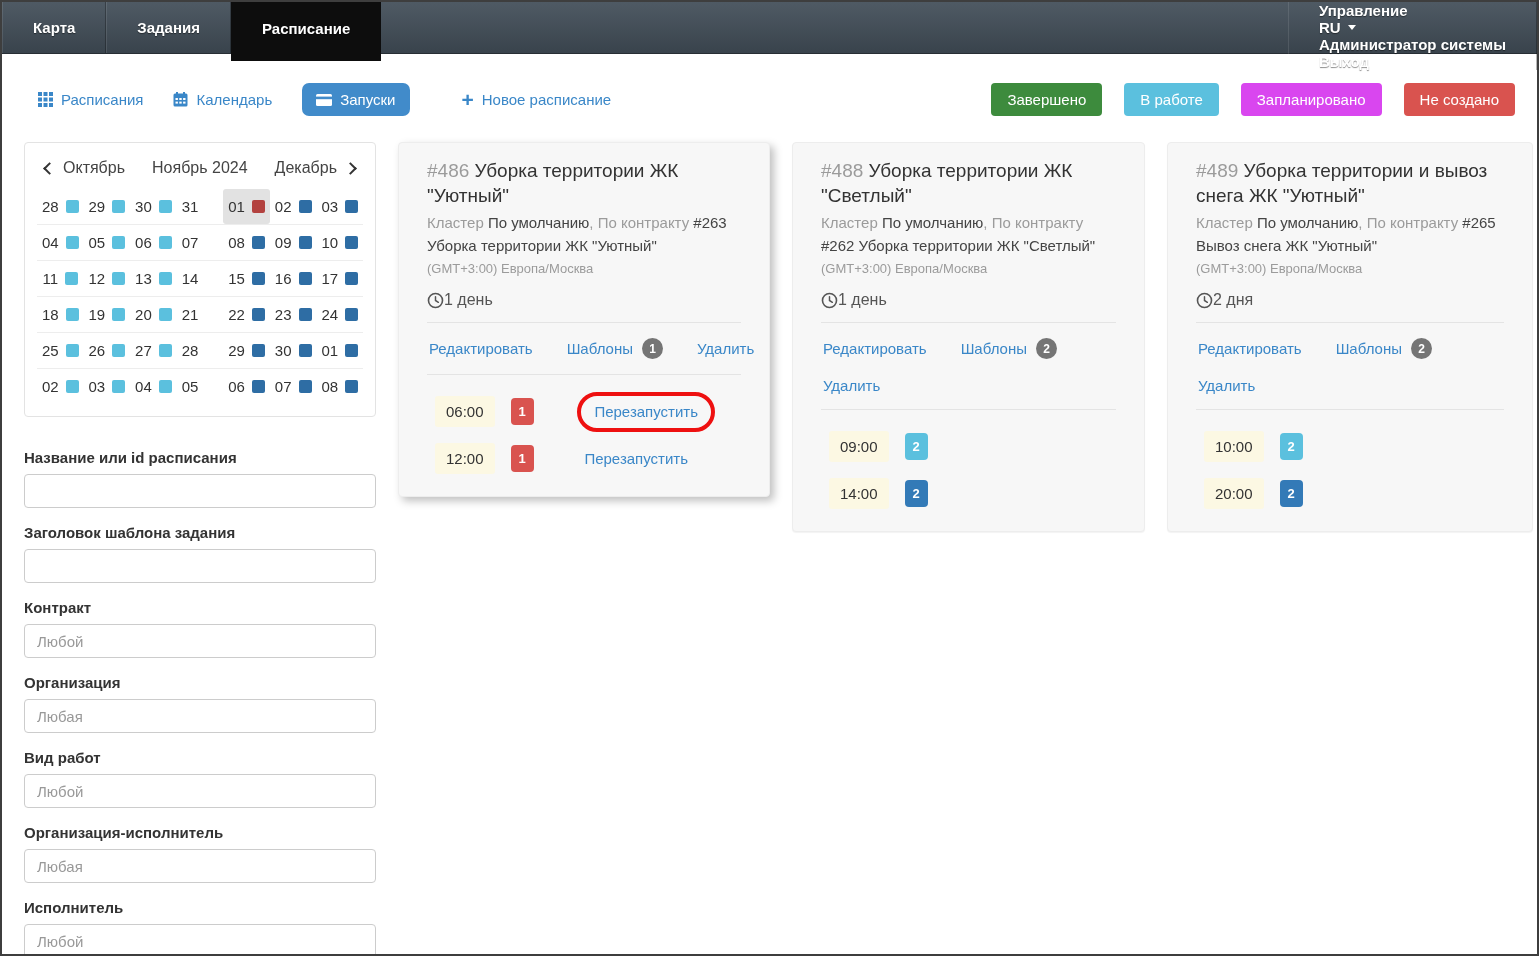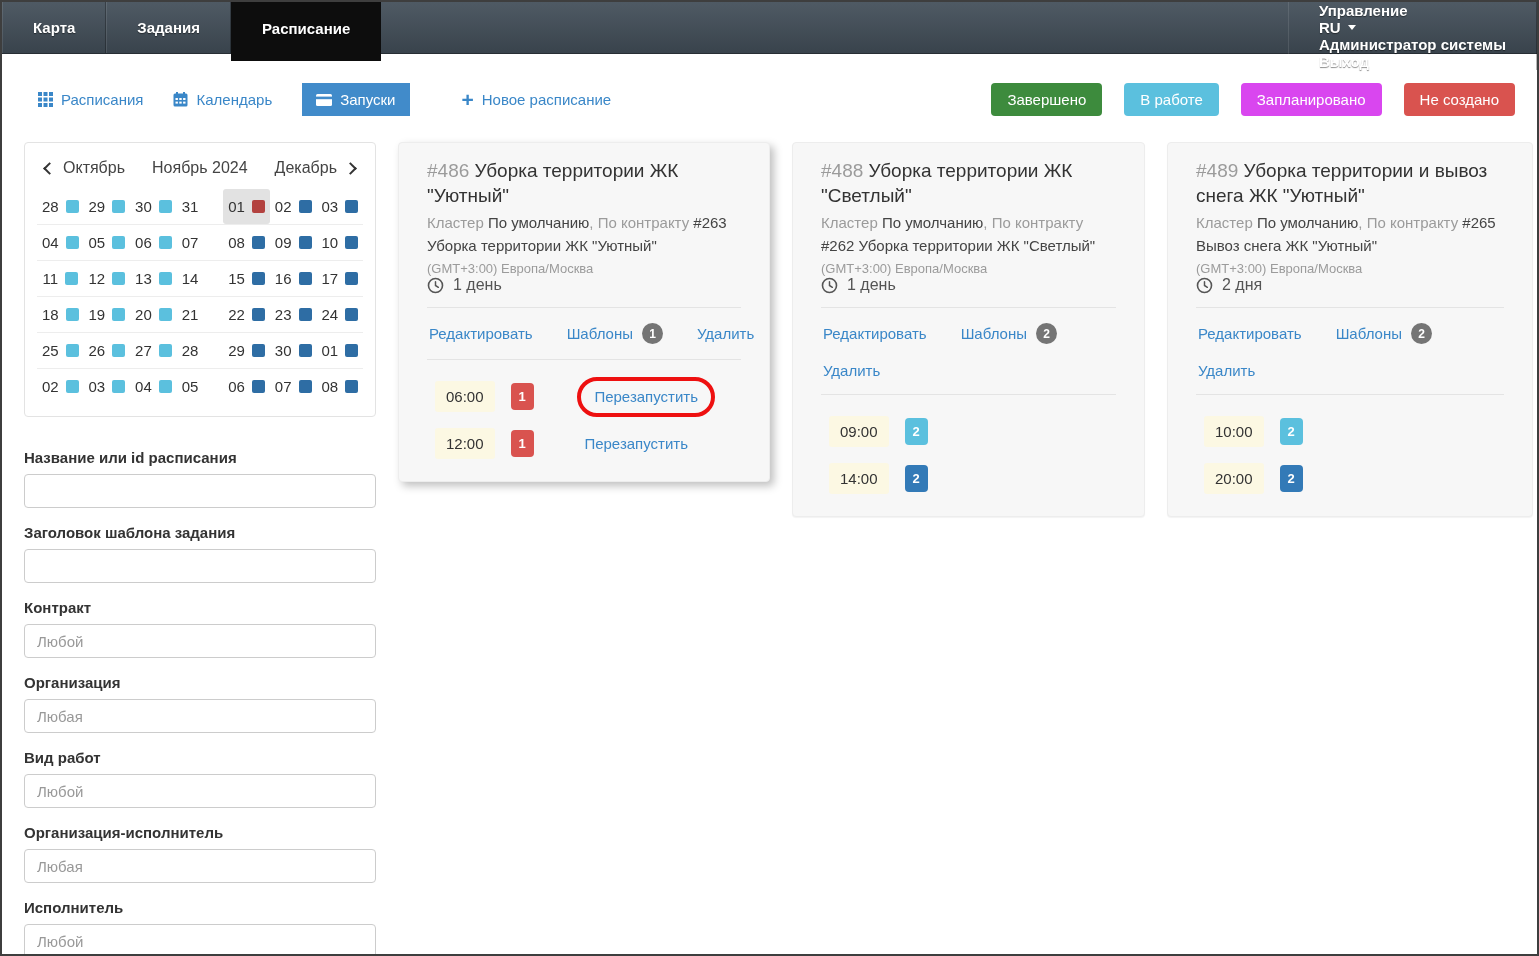--- a/index.html
+++ b/index.html
@@ -45,21 +45,21 @@
   .nav-item[data-caret="true"] .caret { display:inline-block; }
 
   
   .subbar { display:flex; align-items:center; padding:29px 20px 0 36px; }
   .view-link {
     display:inline-flex; align-items:center; gap:8px;
     color:#3a87c8; font-size:15px; text-decoration:none; cursor:pointer;
     margin-right:30px;
   }
   .view-link.active {
-    background:#418bca; color:#fff; border-radius:0;
+    background:#418bca; color:#fff; border-radius:7px;
     padding:8px 14px; margin-right:24px;
   }
   .new-link { display:inline-flex; align-items:center; gap:8px;
     color:#3a87c8; font-size:15px; cursor:pointer; margin-left:28px; }
   .plus { font-size:21px; font-weight:bold; line-height:14px; }
   .status-group { margin-left:auto; display:flex; gap:22px; margin-right:2px; }
   .status-btn {
     border:none; color:#fff; font-size:15px; padding:8px 16px;
     border-radius:4px; cursor:pointer;
     font-family:inherit;
@@ -109,21 +109,21 @@
     padding:16px 28px 14px; box-shadow:0 1px 1px rgba(0,0,0,.05); }
   .card.elevated { box-shadow:4px 4px 9px rgba(0,0,0,.25); }
   .card-486 { width:372px; }
   .card-488 { width:353px; }
   .card-489 { width:366px; }
   .card-title { font-size:19px; font-weight:normal; color:#333; line-height:1.3; margin-bottom:4px; }
   .muted { color:#9b9b9b; }
   .dark  { color:#444; }
   .card-meta { font-size:15px; line-height:1.5; }
   .card-tz { font-size:13px; color:#9b9b9b; margin-top:4px; }
-  .duration { display:flex; align-items:center; gap:9px; 
+  .duration { display:flex; align-items:center; margin-top:15px;
     color:#555; font-size:16px; }
   .card hr { border:0; border-top:1px solid #e4e4e4; margin:13px 0; }
   .actions { display:flex; align-items:center; gap:34px; padding:2px 0 2px 2px; }
   .actions-row2 { margin-top:14px; }
   .link { color:#3a87c8; font-size:15px; text-decoration:none; cursor:pointer; }
   .action-with-badge { display:inline-flex; align-items:center; gap:9px; }
   .count-circle { background:#757575; color:#fff; font-size:12px; font-weight:bold;
     width:21px; height:21px; border-radius:50%;
     display:inline-flex; align-items:center; justify-content:center; }
   .launches { margin-top:4px; }

